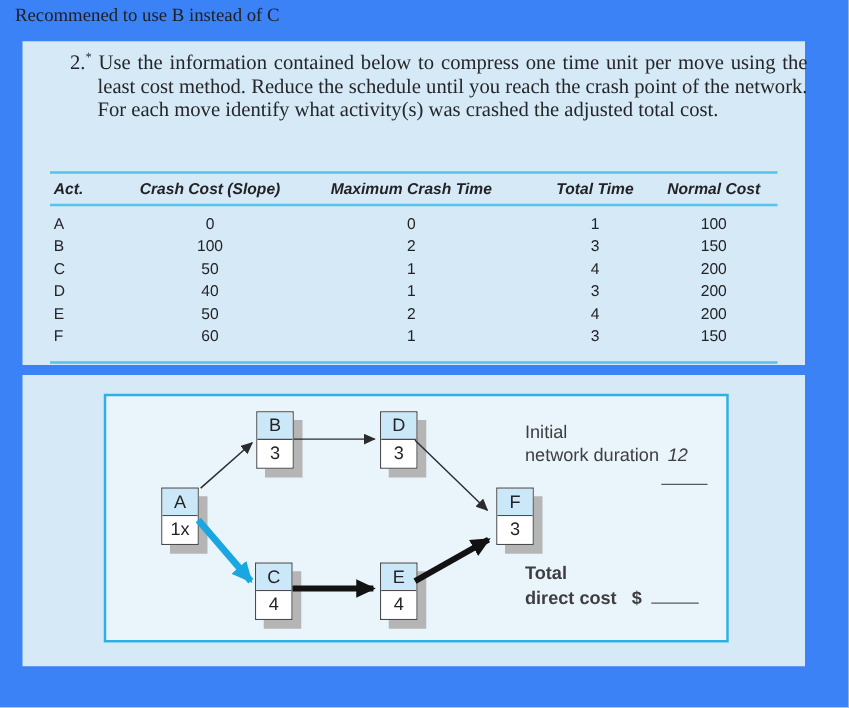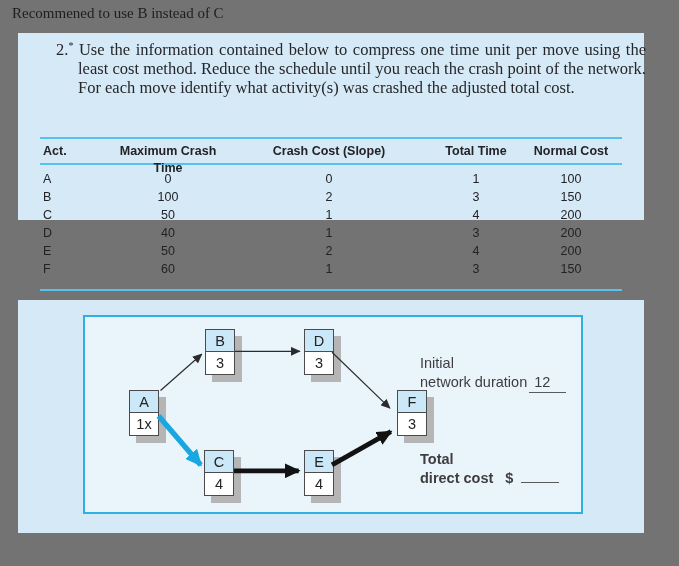--- a/index.html
+++ b/index.html
@@ -1,79 +1,79 @@
 <!DOCTYPE html>
 <html><head>
 <meta charset="utf-8">
 <style>
   * { margin:0; padding:0; box-sizing:border-box; }
   html,body { background:#ffffff; }
   body { width:679px; height:566px; font-family:"Liberation Sans",sans-serif; }
-  .page { position:relative; width:679px; height:566px; background:#737373; overflow:hidden; }
+  .page { position:relative; width:679px; height:566px; background:#3b82f6; overflow:hidden; }
 
   .note { position:absolute; left:12px; top:5px; font-family:"Liberation Serif",serif;
           font-size:15px; color:#1e1e20; }
 
   .panel { position:absolute; left:18px; width:626px; background:#d5eaf6; }
-  .panel1 { top:33px; height:187px; }
+  .panel1 { top:33px; height:259px; }
   .panel2 { top:300px; height:233px; }
 
   .problem { position:absolute; left:38px; top:8px; width:590px;
              font-family:"Liberation Serif",serif; font-size:16.5px; line-height:18.8px;
              color:#26262a; text-align:justify; padding-left:22px; text-indent:-22px; }
   .problem sup { font-size:10px; line-height:0; }
 
   .crash-table { position:absolute; left:22px; top:104px; width:582px; color:#232327; }
   .rule { height:2px; background:#55c3ec; }
   .thead, .trow { display:grid; grid-template-columns:70px 116px 206px 88px 102px; }
-  .thead { font-weight:bold; font-size:12.5px; height:17px; line-height:17px; margin:4px 0 3px 0; }
+  .thead { font-weight:bold; font-size:12.5px; height:17px; line-height:17px; margin:4px 0 3px 0;font-style:italic; }
   .thead > div, .tcell { text-align:center; }
   .thead > div:first-child, .trow .tcell:first-child { text-align:left; padding-left:3px; }
   .tbody { margin-top:5px; margin-bottom:11px; }
   .trow { font-size:12.5px; height:18px; line-height:18px; }
 
   .inner-box { position:absolute; left:65px; top:15px; width:500px; height:199px;
                background:#e9f4fb; border:2px solid #2fb0e2; }
   .nodes-layer { position:absolute; left:0; top:0; width:100%; height:100%; }
   .node { position:absolute; width:30px; border:1.5px solid #4b4b4d; background:#fff;
           box-shadow:7px 7px 0 0 #b5b5b5; }
   .ncell { width:100%; text-align:center; font-size:14.5px; color:#232327; }
   .ntop { height:22px; line-height:22px; background:#cbe8f8; border-bottom:1.5px solid #4b4b4d; }
   .nbot { height:22px; line-height:22px; background:#ffffff; }
 
   .edges { position:absolute; left:0; top:0; width:100%; height:100%; pointer-events:none; }
   .e-thin { stroke:#2b2b2d; stroke-width:1.2; }
   .e-thick-black { stroke:#121212; stroke-width:5; }
   .e-thick-blue { stroke:#19a7e1; stroke-width:5.5; }
 
   .anno { position:absolute; font-size:14.5px; line-height:19px; color:#3e3e40; }
-  .anno-duration { left:335px; top:37px; }
+  .anno-duration { left:335px; top:20px; }
   .anno-cost { left:335px; top:133px;font-weight:bold; }
-  .fill-in { display:inline-block; border-bottom:1.6px solid #58595b; 
-             padding:0 16px 0 5px; margin-left:2px; }
+  .fill-in { display:inline-block; border-bottom:1.6px solid #58595b; font-style:italic;
+             padding:0 16px 12px 5px; margin-left:2px; }
   .dollar { margin-left:12px; }
   .blank { display:inline-block; width:38px; height:14px; border-bottom:1.6px solid #58595b;
            margin-left:8px; }
 </style>
 </head>
 <body>
 
 <div class="page">
 
   <div class="note">Recommened to use B instead of C</div>
 
   <div class="panel panel1">
     <div class="problem"><span><span>2.</span><sup>*</sup></span> <span>Use the information contained below to compress one time unit per move using the least cost method. Reduce the schedule until you reach the crash point of the network. For each move identify what activity(s) was crashed the adjusted total cost.</span></div>
 
     <div class="crash-table">
       <div class="rule"></div>
       <div class="thead">
         <div>Act.</div>
+        <div>Crash Cost (Slope)</div>
         <div>Maximum Crash Time</div>
-        <div>Crash Cost (Slope)</div>
         <div>Total Time</div>
         <div>Normal Cost</div>
       </div>
       <div class="rule"></div>
       <div class="tbody">
           <div class="trow">
             <div class="tcell">A</div>
             <div class="tcell">0</div>
             <div class="tcell">0</div>
             <div class="tcell">1</div>

